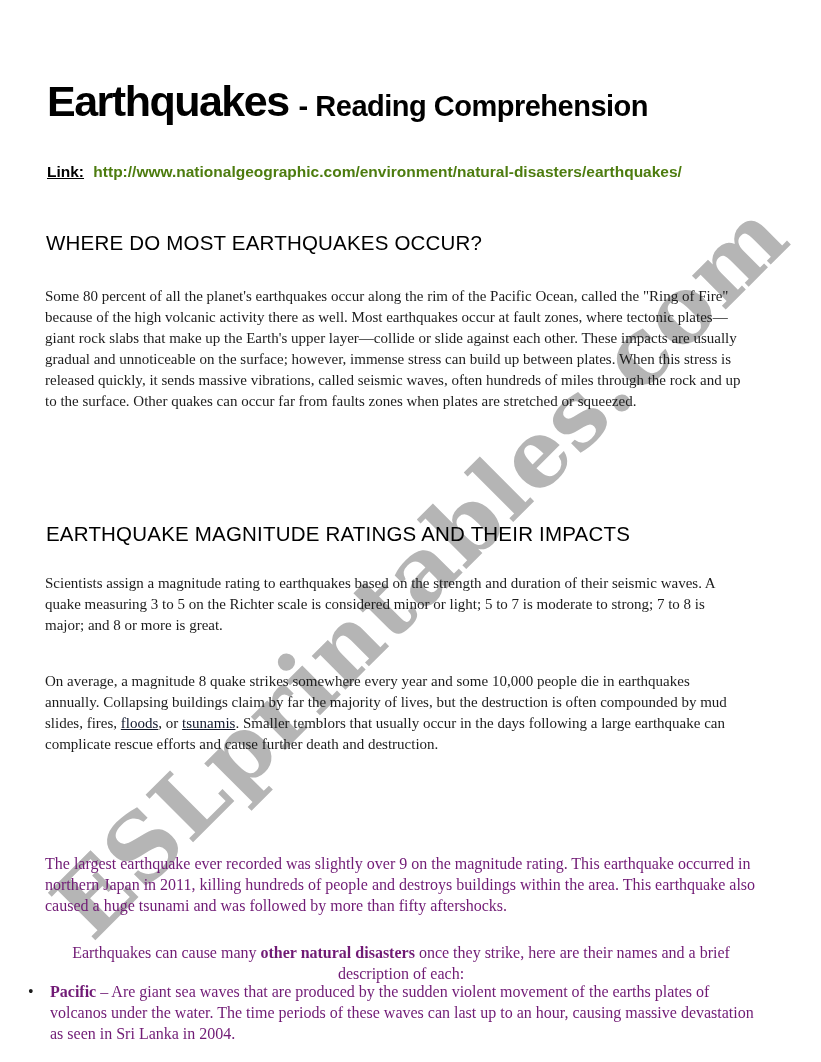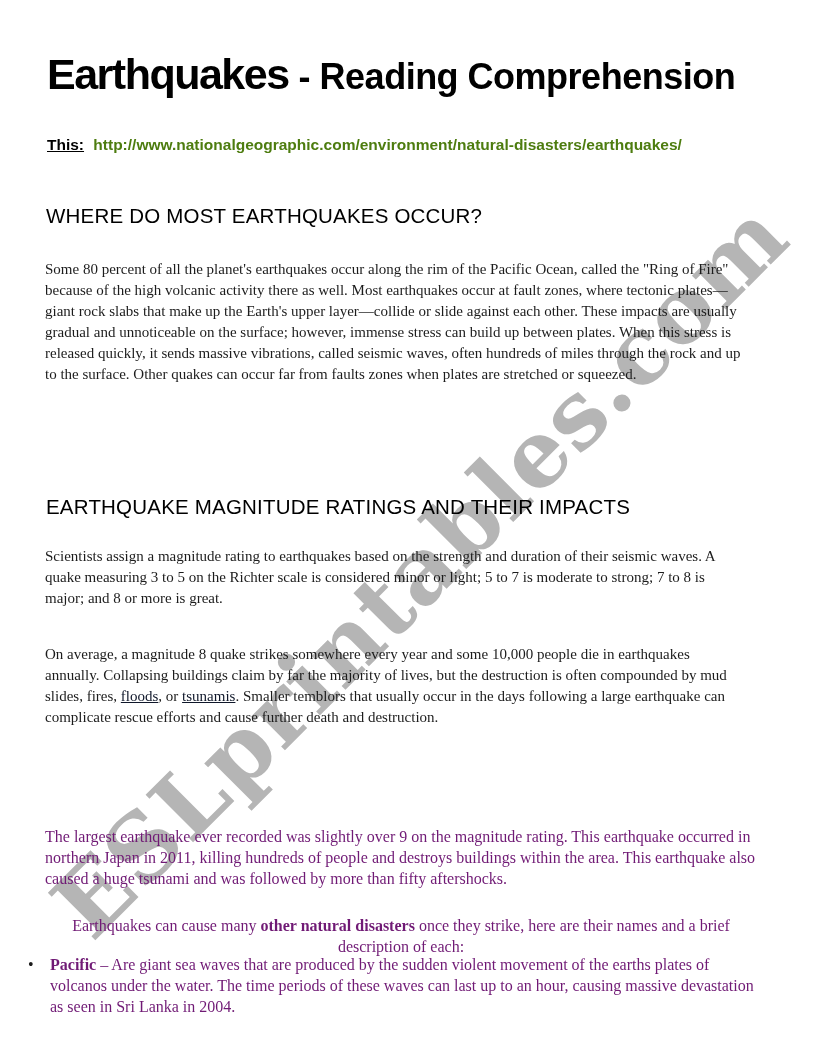--- a/index.html
+++ b/index.html
@@ -23,31 +23,31 @@
     font-family: "DejaVu Serif", serif;
     font-weight: bold;
     font-size: 92px;
     letter-spacing: 1px;
     color: #b5b5b5;
     white-space: nowrap;
     z-index: 0;
     user-select: none;
   }
   
-  .content { position: absolute; inset: 0; z-index: 1; }
+  .content { position: absolute; inset: 0; z-index: 1; margin-top: 27px; }
   .block { position: absolute; }
 
   .title-line { left: 47px; top: 50px; display: flex; align-items: baseline; white-space: nowrap; }
   .title-main {
     font-family: "Liberation Sans", sans-serif;
     font-weight: 800; font-size: 43px; letter-spacing: -1.5px; color: #000;
   }
   .title-suffix {
     font-family: "Liberation Sans", sans-serif;
-    font-weight: 700; font-size: 36px; letter-spacing: -0.5px; color: #000;
+    font-weight: 700; font-size: 29px; letter-spacing: -0.5px; color: #000;
     margin-left: 10px;
   }
 
   .link-line {
     left: 47px; top: 136px;
     font-family: "Liberation Sans", sans-serif;
     font-weight: 700; font-size: 15.5px; white-space: nowrap;
   }
   .link-label { color: #000; text-decoration: underline; }
   .link-url { color: #4d7c0f; text-decoration: none; margin-left: 5px; }
@@ -86,21 +86,21 @@
   <div class="watermark">ESLprintables.com</div>
 
   <div class="content">
 
     <div class="block title-line">
       <span class="title-main">Earthquakes</span>
       <span class="title-suffix">- Reading Comprehension</span>
     </div>
 
     <div class="block link-line">
-      <span class="link-label">This:</span>
+      <span class="link-label">Link:</span>
       <a class="link-url">http://www.nationalgeographic.com/environment/natural-disasters/earthquakes/</a>
     </div>
 
     <div class="block section-heading h1">WHERE DO MOST EARTHQUAKES OCCUR?</div>
 
     <div class="block para p1">Some 80 percent of all the planet's earthquakes occur along the rim of the Pacific Ocean, called the "Ring of Fire" because of the high volcanic activity there as well. Most earthquakes occur at fault zones, where tectonic plates—giant rock slabs that make up the Earth's upper layer—collide or slide against each other. These impacts are usually gradual and unnoticeable on the surface; however, immense stress can build up between plates. When this stress is released quickly, it sends massive vibrations, called seismic waves, often hundreds of miles through the rock and up to the surface. Other quakes can occur far from faults zones when plates are stretched or squeezed.</div>
 
     <div class="block section-heading h2">EARTHQUAKE MAGNITUDE RATINGS AND THEIR IMPACTS</div>
 
     <div class="block para p2">Scientists assign a magnitude rating to earthquakes based on the strength and duration of their seismic waves. A quake measuring 3 to 5 on the Richter scale is considered minor or light; 5 to 7 is moderate to strong; 7 to 8 is major; and 8 or more is great.</div>

